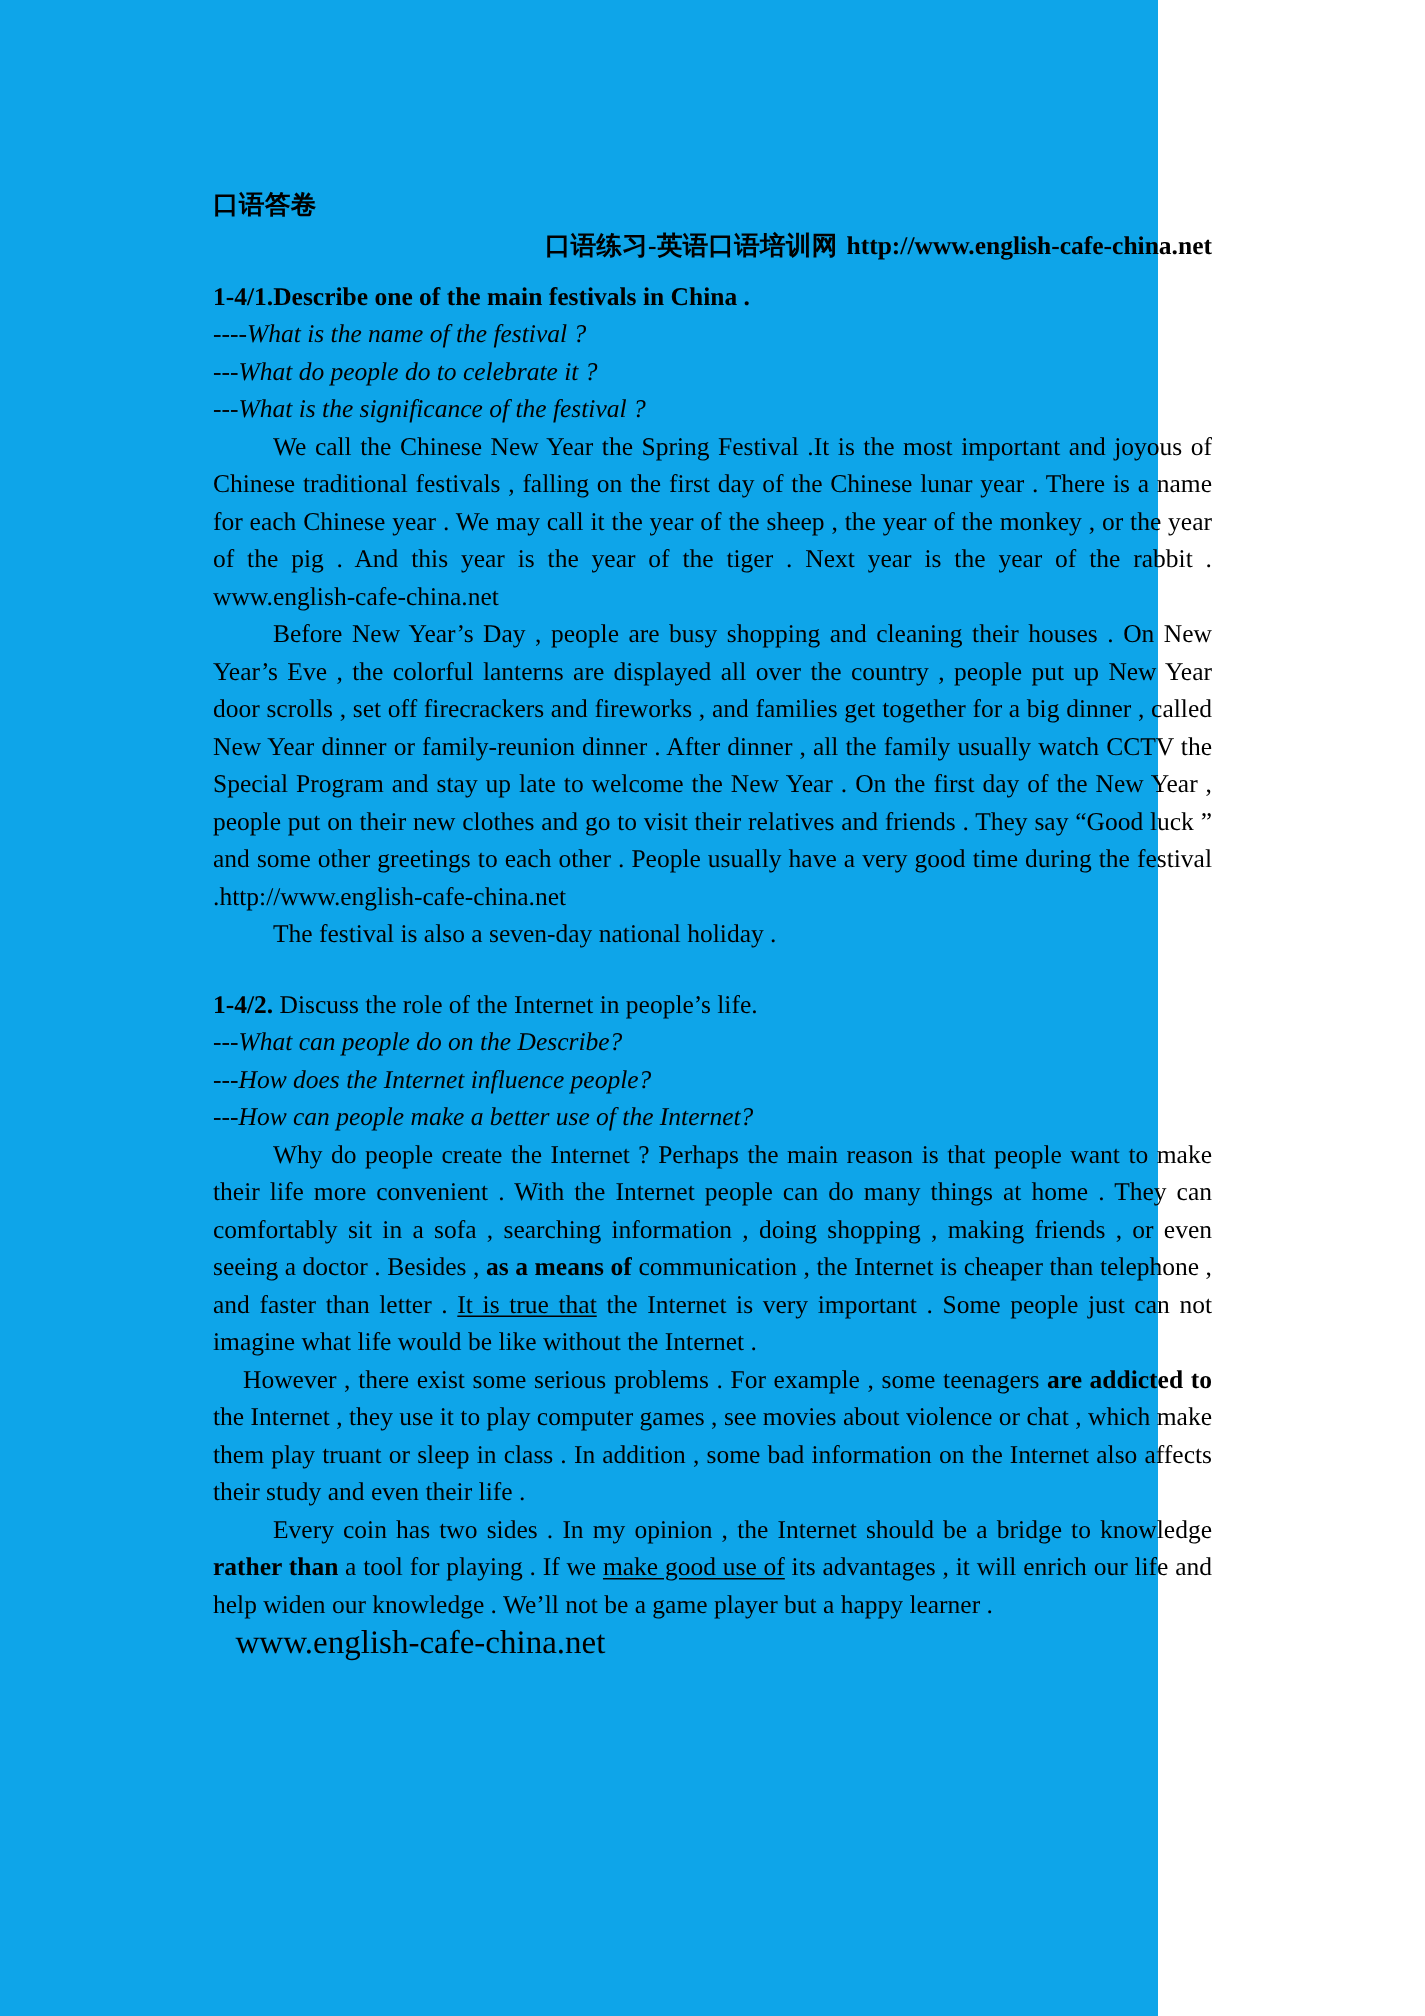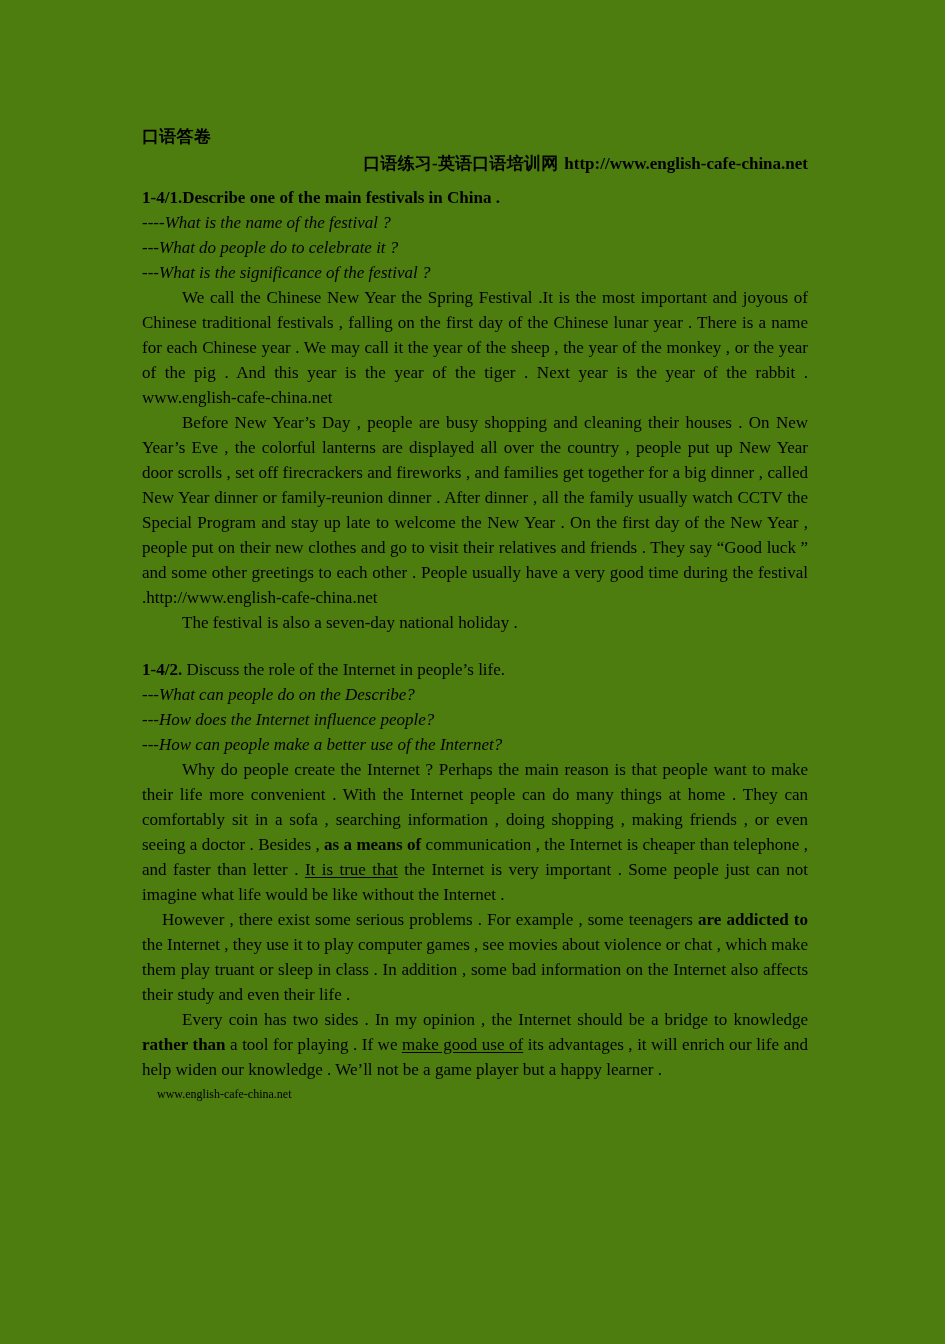--- a/index.html
+++ b/index.html
@@ -9,23 +9,23 @@
   }
   body {
     width: 950px;
     height: 1344px;
     font-family: "Liberation Serif", "DejaVu Serif", serif;
     color: #000000;
     overflow: hidden;
   }
   .page {
     position: relative;
-    width: 945px;
+    width: 772px;
     height: 1344px;
-    background: #4d7c0f;
+    background: #0ea5e9;
     box-sizing: border-box;
     padding: 124px 120px 0 142px;
   }
   .content {
     width: 666px;
   }
   .doc-title {
     font-size: 17px;
     line-height: 25px;
     font-weight: bold;
@@ -81,21 +81,21 @@
   }
   .para b {
     font-weight: bold;
   }
   .para u {
     text-decoration: underline;
     text-underline-offset: 2px;
   }
   .spacer-md { height: 22px; }
   .tail-url {
-    font-size: 12px;
+    font-size: 22px;
     line-height: 25px;
     margin: 0;
     text-indent: 15px;
   }
 </style>
 </head>
 <body>
 
 <div class="page">
   <div class="content">

